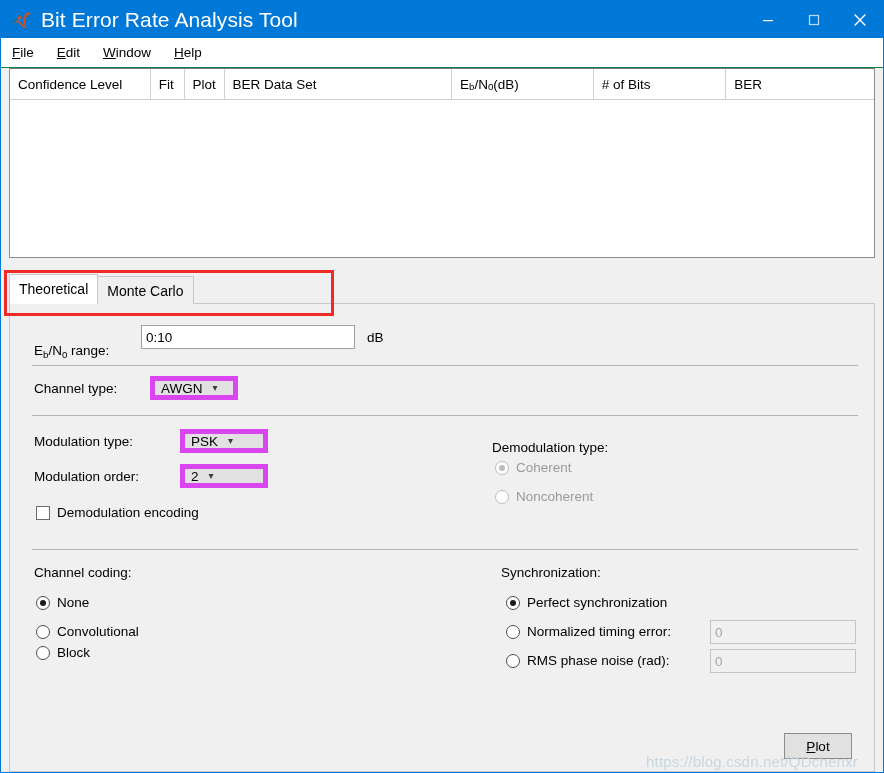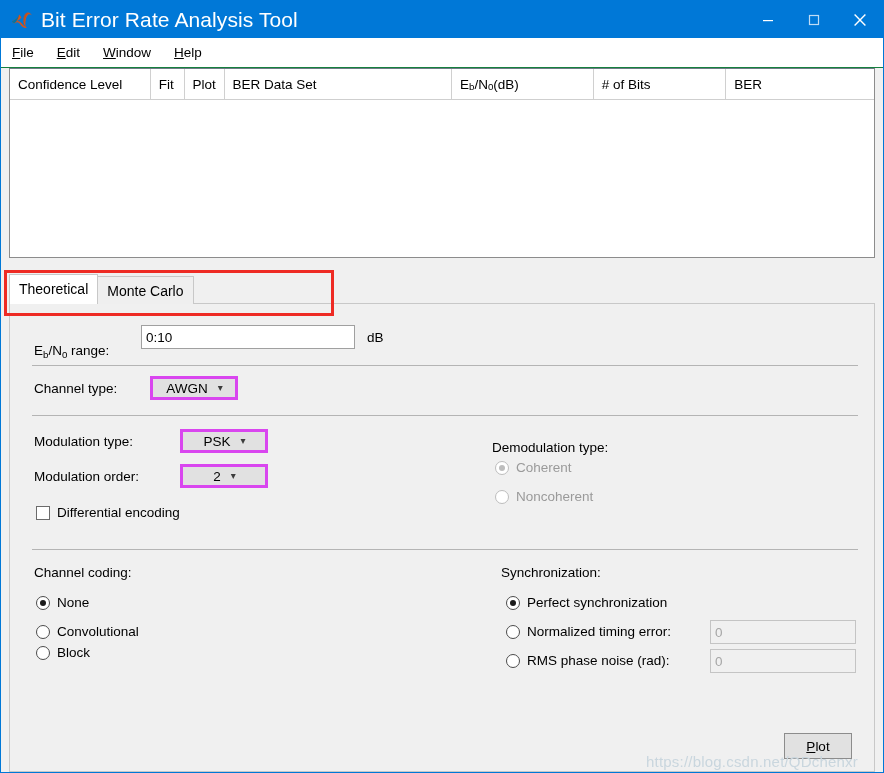--- a/index.html
+++ b/index.html
@@ -209,23 +209,23 @@
   .txt.disabled {
     background: #f0f0f0;
     border-color: #c4c4c4;
     color: #a6a6a6;
   }
 
   
   .combo {
     display: inline-flex;
     align-items: center;
-    justify-content: center;
+    justify-content: flex-start;
     height: 24px;
-    border: 3px solid #d946ef;
+    border: 5px solid #d946ef;
     background: #e1e1e1;
     box-sizing: border-box;
     font-size: 13.5px;
     padding: 0 5px 0 6px;
     cursor: default;
     color: #000;
   }
   .combo .chev {
     margin-left: 10px;
     color: #3c3c3c;
@@ -378,21 +378,21 @@
     </div>
 
     <div class="fld lbl" style="left:24px; top:165px;">Modulation order:</div>
     <div class="combo" style="position:absolute; left:170px; top:160px; width:88px;">
       <span>2</span>
       <span class="chev">▾</span>
     </div>
 
     <div class="fld cb-row" style="left:26px; top:201px;">
       <span class="cbox"></span>
-      <span class="lbl">Differential encoding</span>
+      <span class="lbl">Demodulation encoding</span>
     </div>
 
     <div class="fld lbl" style="left:482px; top:136px;">Demodulation type:</div>
     <div class="fld rb-row" style="left:485px; top:156px;">
       <span class="radio dim checked"></span>
       <span class="lbl dim">Coherent</span>
     </div>
     <div class="fld rb-row" style="left:485px; top:185px;">
       <span class="radio dim"></span>
       <span class="lbl dim">Noncoherent</span>

